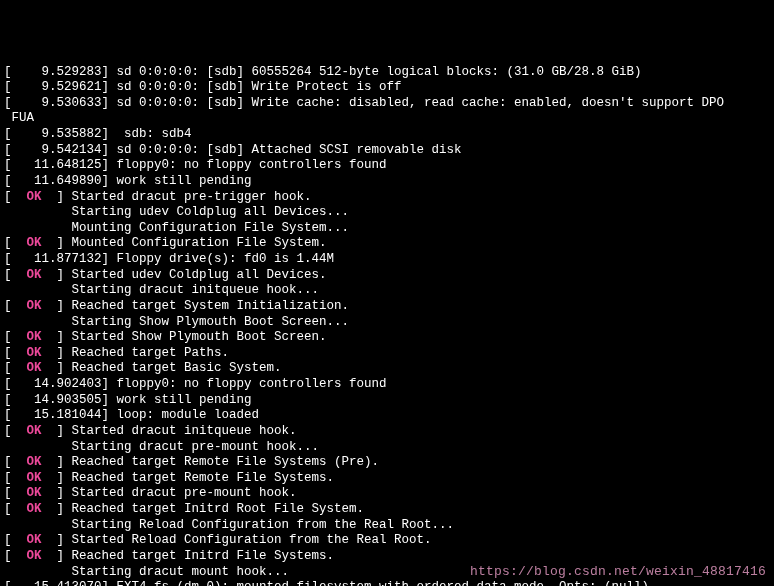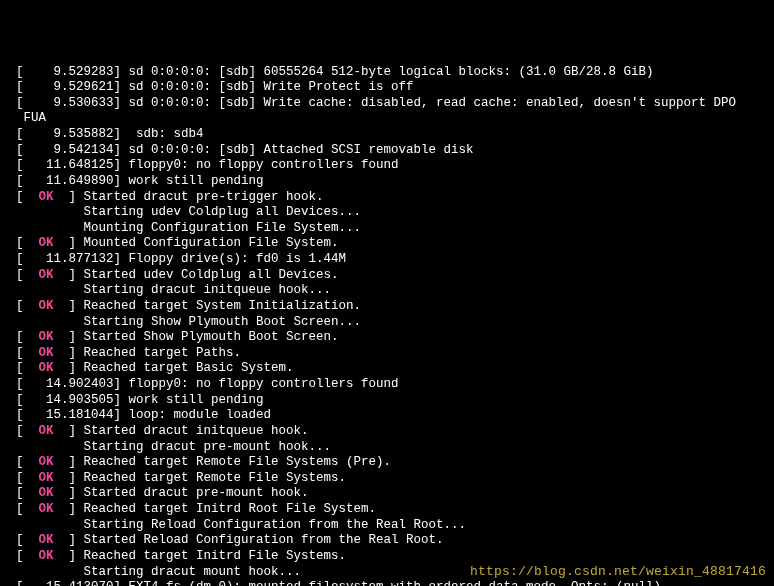--- a/index.html
+++ b/index.html
@@ -15,31 +15,30 @@
       line-height: 1.25;
       width: 774px;
       height: 586px;
       overflow: hidden;
       padding: 2px 4px;
       white-space: pre;
       position: relative;
     }
     .line {
       display: block;
-      margin-left: 12px;
     }
     .ok {
       color: #ec4899;
       font-weight: bold;
     }
     .watermark {
       position: absolute;
       bottom: 6px;
       right: 8px;
-      color: #fde047;
+      color: #f9a8d4;
       font-size: 13px;
       opacity: 0.75;
       letter-spacing: 0.2px;
     }
   </style>
 </head>
 <body>
 
 
 

